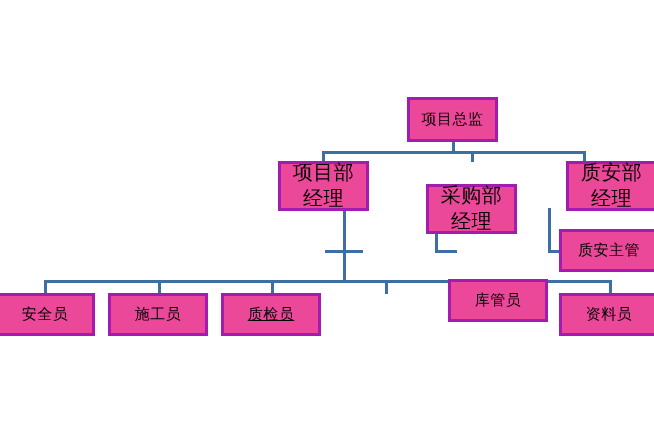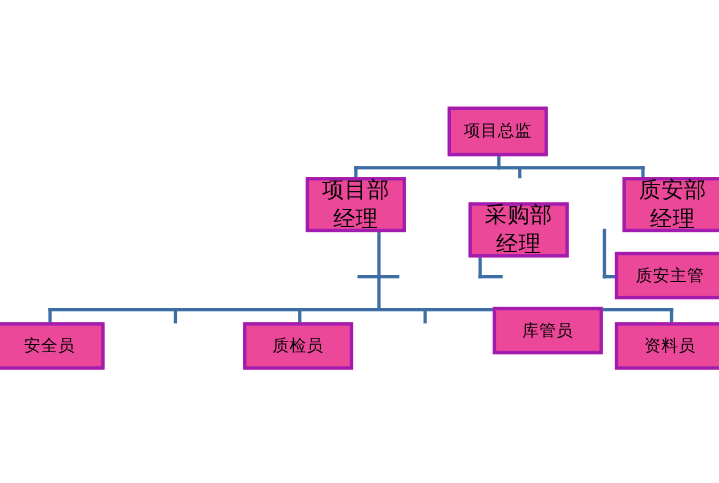--- a/index.html
+++ b/index.html
@@ -74,17 +74,18 @@
   <div class="node two-line" style="left:278px; top:161px; width:91px; height:50px;">项目部
 经理</div>
   <div class="node two-line" style="left:426px; top:161px; width:91px; height:50px;margin-top:23px;">采购部
 经理</div>
   <div class="node two-line" style="left:566px; top:161px; width:91px; height:50px;">质安部
 经理</div>
 
   <div class="node" style="left:559px; top:229px; width:100px; height:43px;">质安主管</div>
 
   <div class="node" style="left:-5px; top:293px; width:100px; height:43px;">安全员</div>
-  <div class="node" style="left:221px; top:293px; width:100px; height:43px;">质检员</div>
+  <div class="node" style="left:108px; top:293px; width:100px; height:43px;">施工员</div>
+  <div class="node" style="left:221px; top:293px; width:100px; height:43px;text-decoration:underline;">质检员</div>
   <div class="node" style="left:448px; top:279px; width:100px; height:43px;">库管员</div>
   <div class="node" style="left:559px; top:293px; width:100px; height:43px;">资料员</div>
 
 </div>
 
 </body></html>

